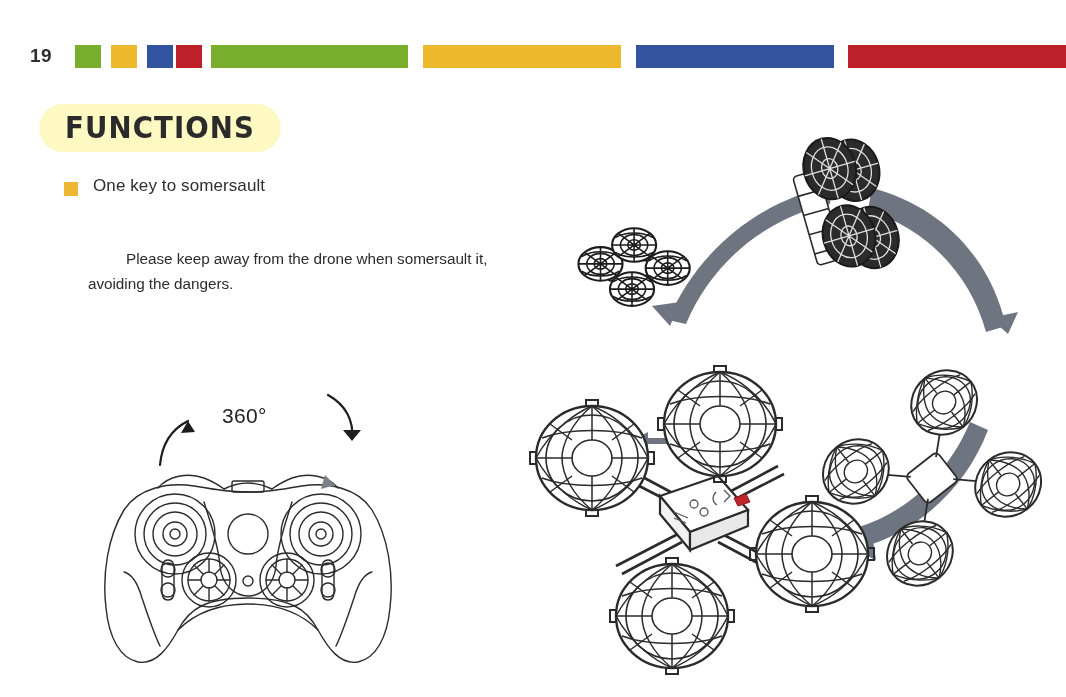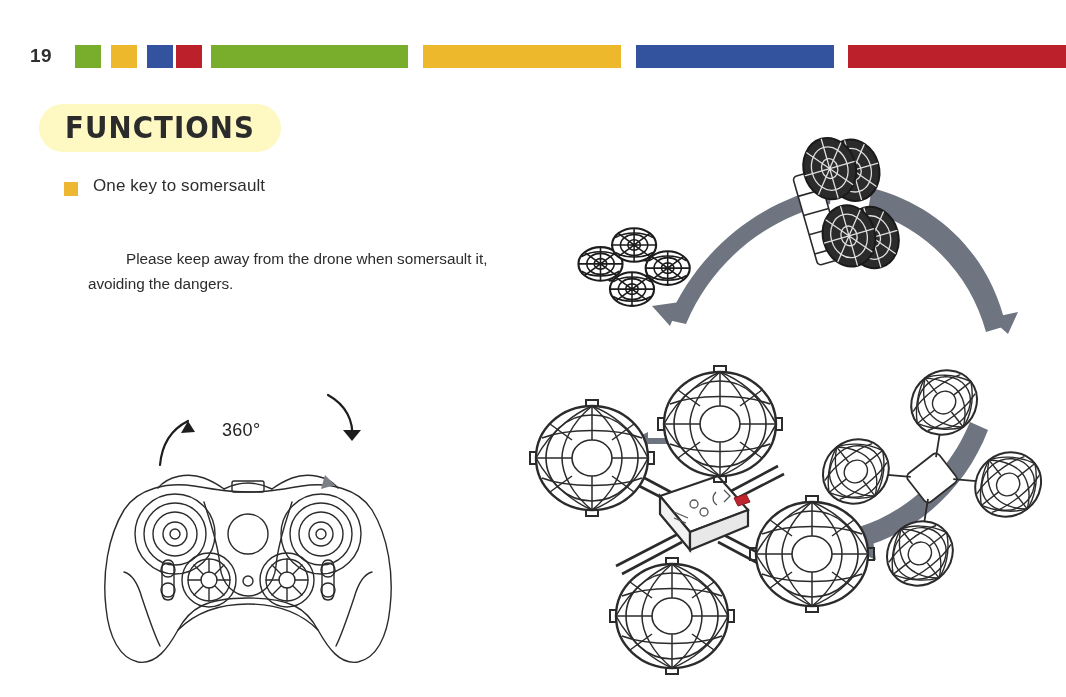--- a/index.html
+++ b/index.html
@@ -100,22 +100,22 @@
   }
   #body-text p {
     margin: 0;
     text-indent: 38px;
   }
 
   
   #deg-label {
     position: absolute;
     left: 222px;
-    top: 420px;
-    font-size: 18px;
+    top: 404px;
+    font-size: 21px;
     color: #232323;
     letter-spacing: 0.3px;
   }
 
   
   .fig {
     position: absolute;
   }
   svg { display: block; overflow: visible; }
 </style>

